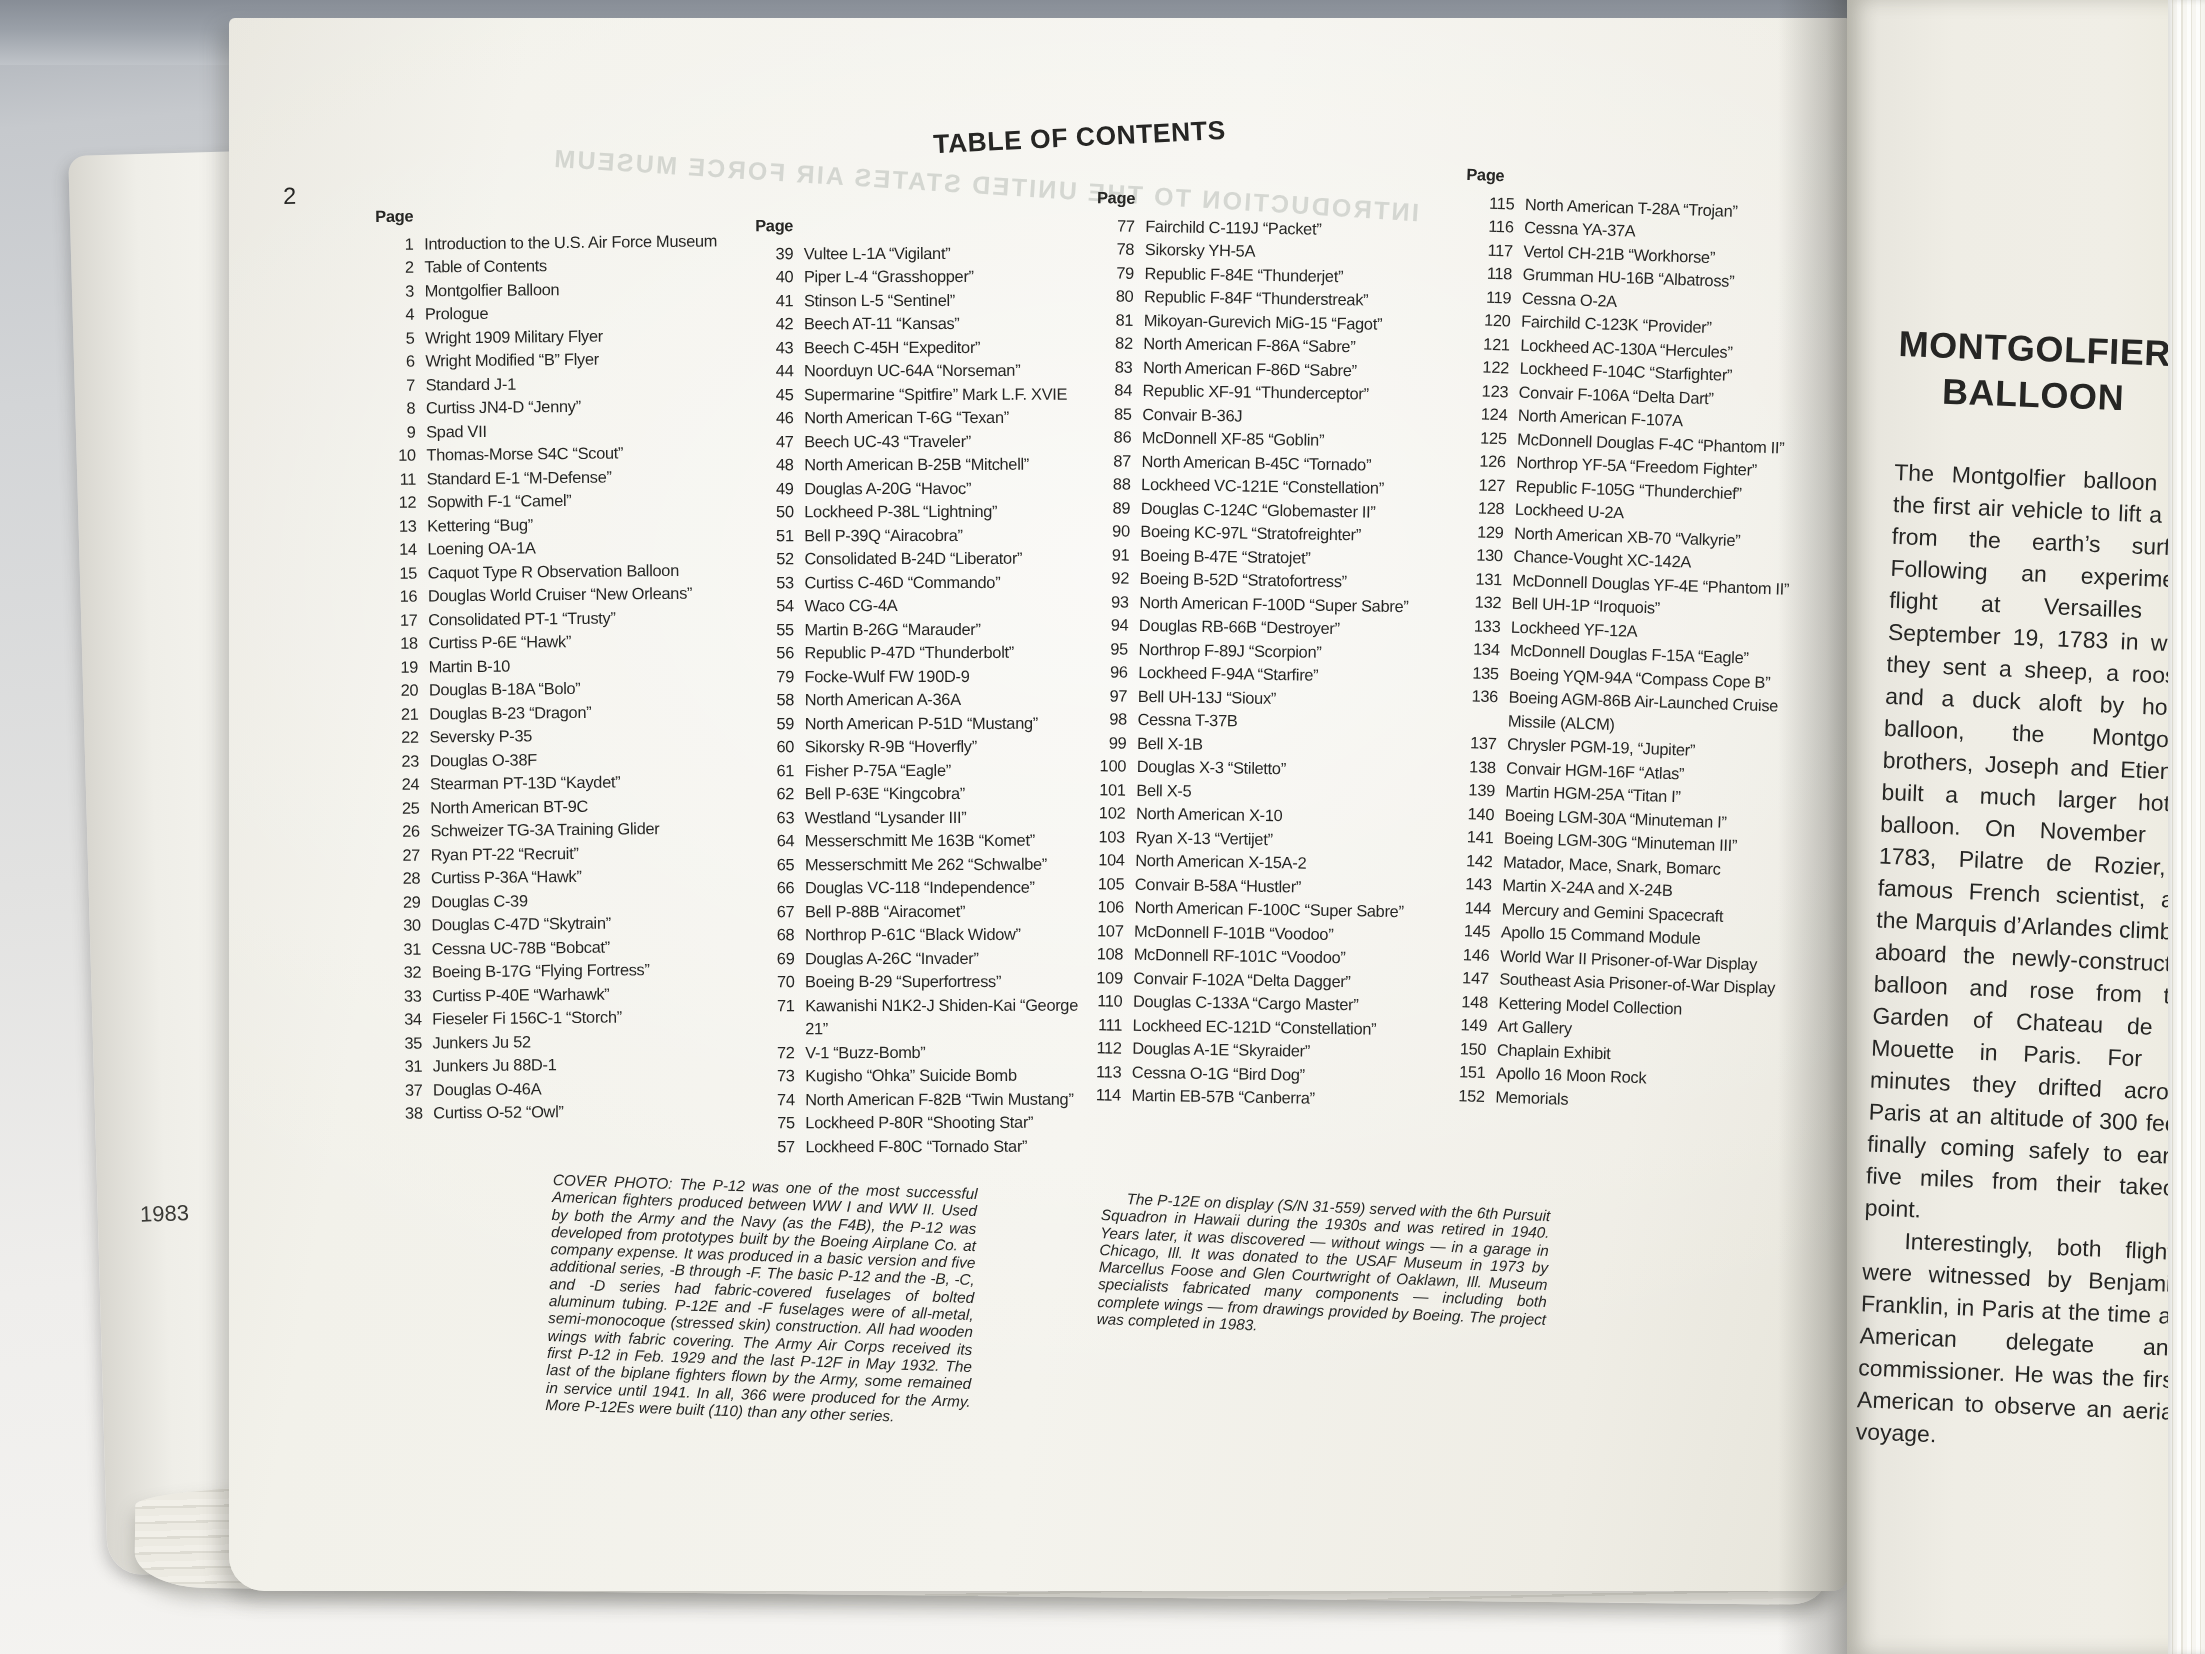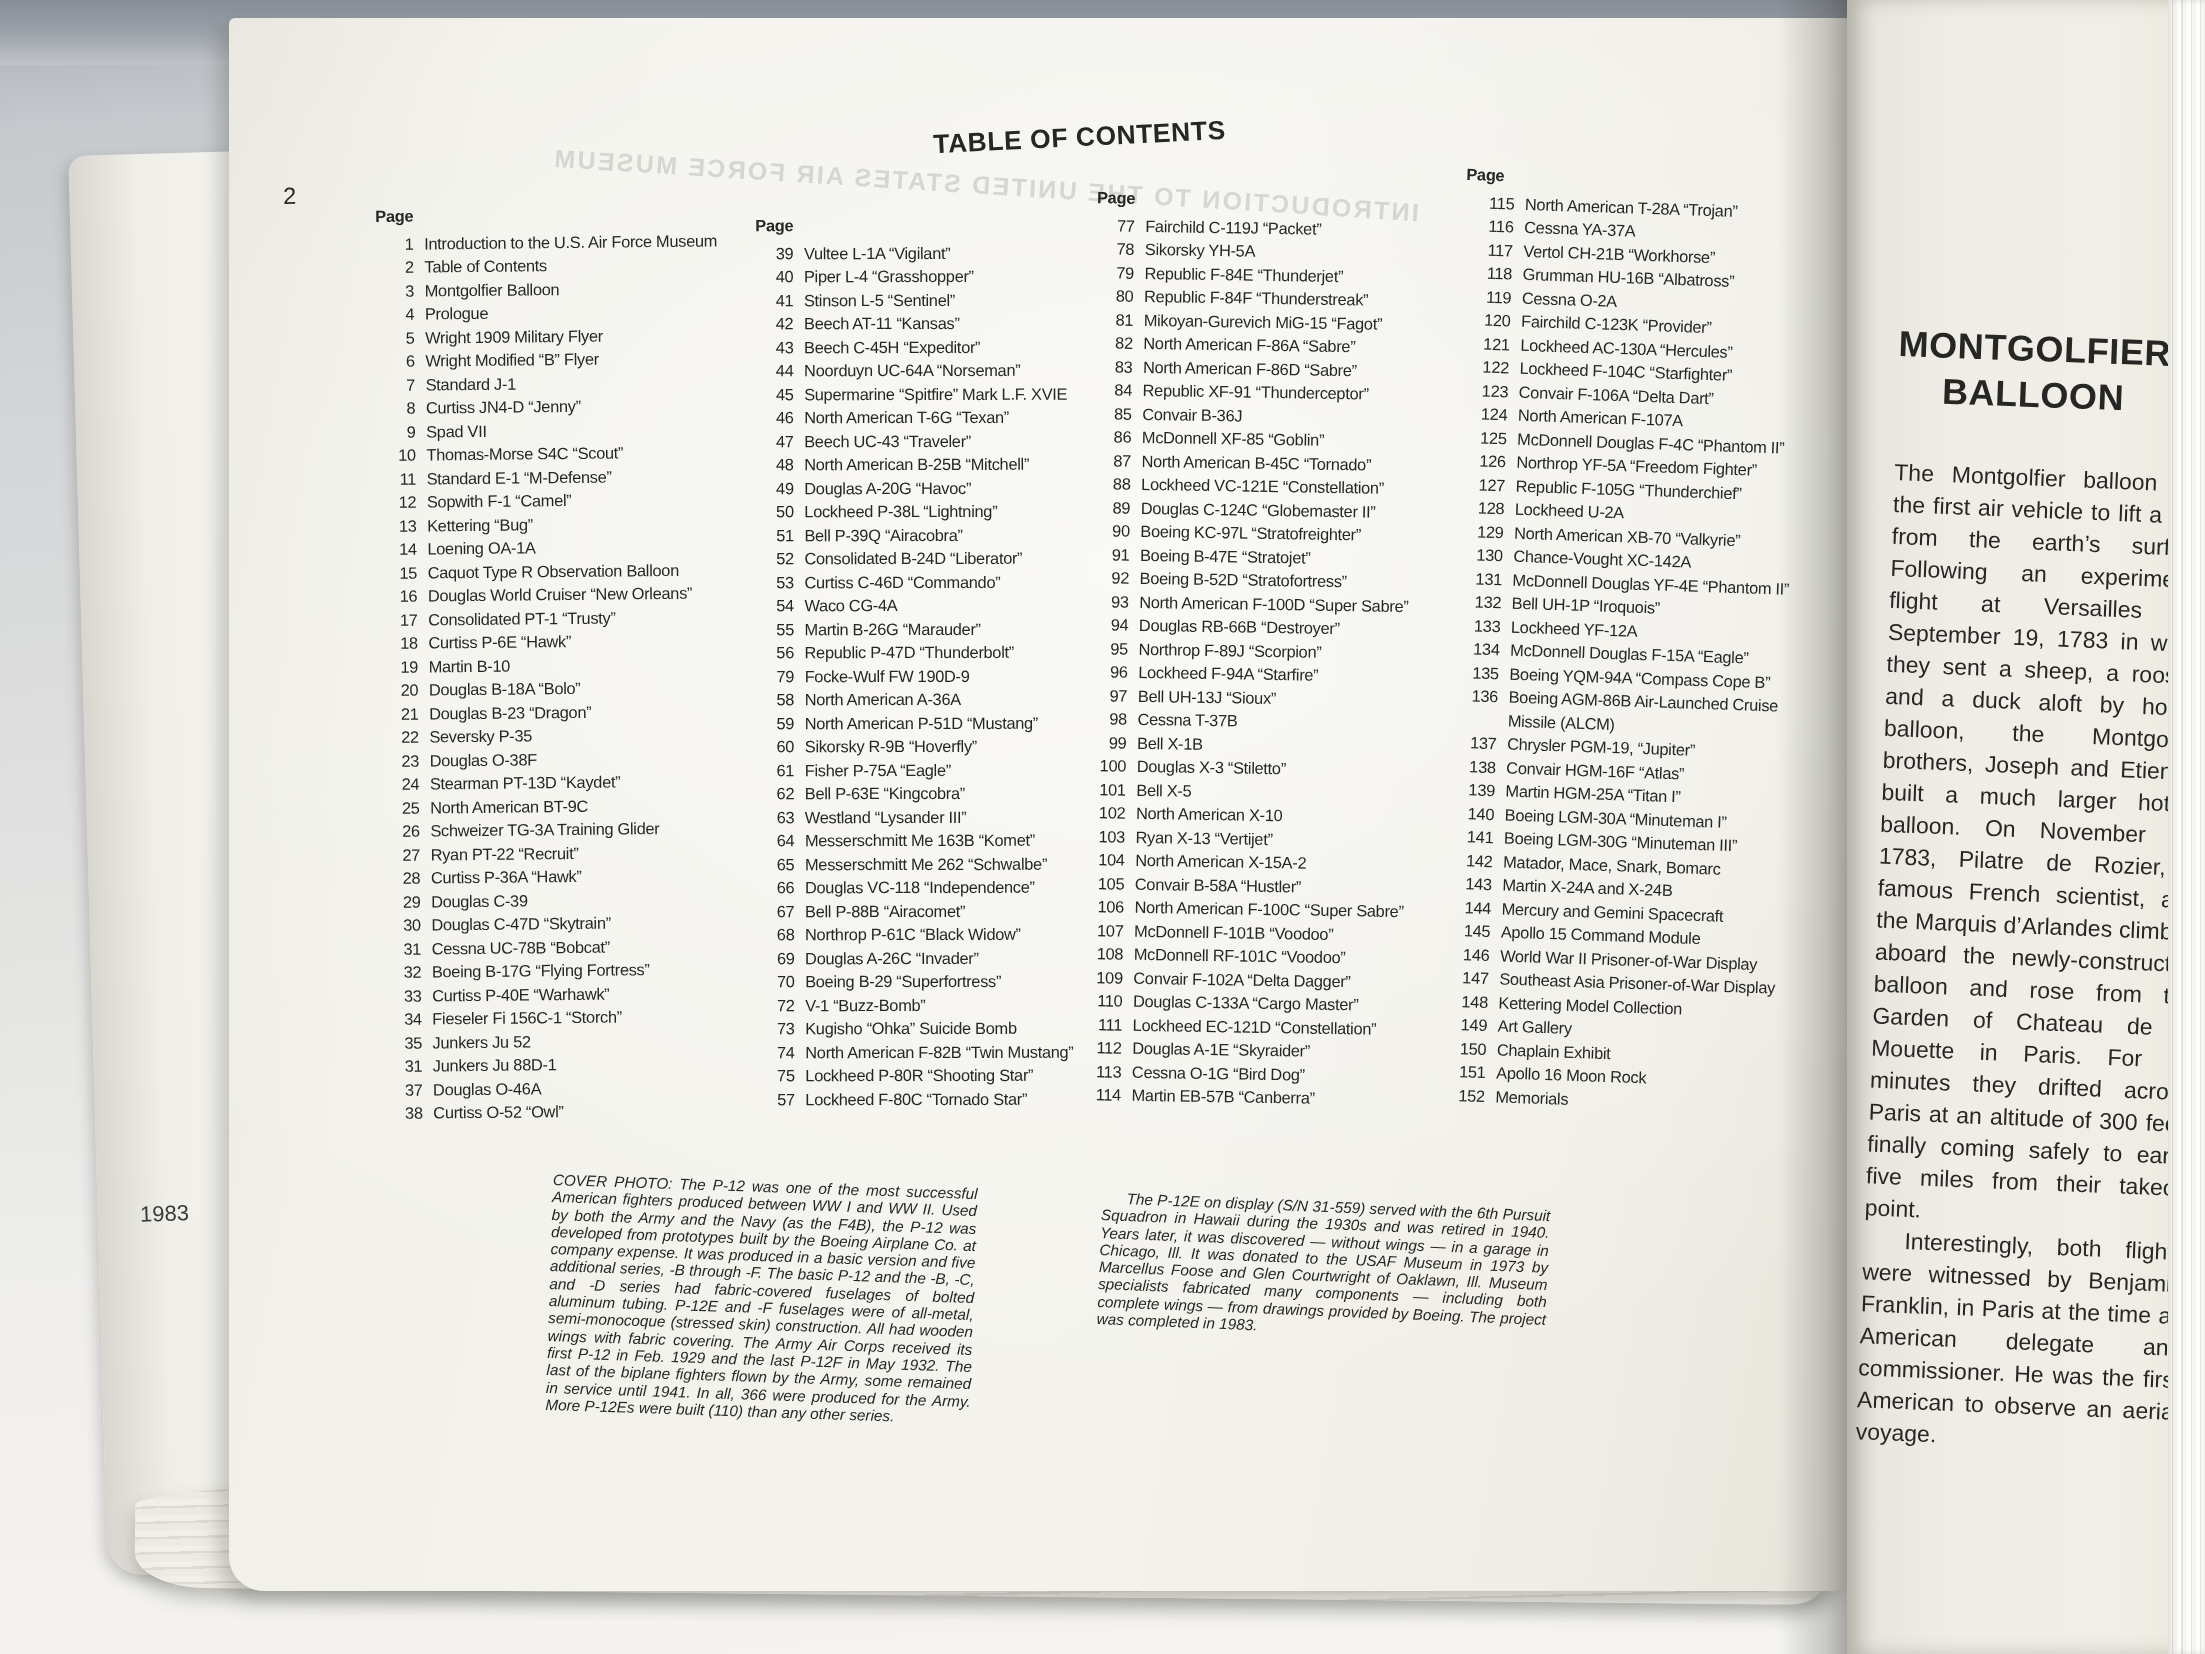--- a/index.html
+++ b/index.html
@@ -358,20 +358,24 @@
       </div>
       <div class="toc-row">
         <span class="toc-num">69</span>
         <span class="toc-title">Douglas A-26C “Invader”</span>
       </div>
       <div class="toc-row">
         <span class="toc-num">70</span>
         <span class="toc-title">Boeing B-29 “Superfortress”</span>
       </div>
       <div class="toc-row">
+        <span class="toc-num">71</span>
+        <span class="toc-title">Kawanishi N1K2-J Shiden-Kai “George 21”</span>
+      </div>
+      <div class="toc-row">
         <span class="toc-num">72</span>
         <span class="toc-title">V-1 “Buzz-Bomb”</span>
       </div>
       <div class="toc-row">
         <span class="toc-num">73</span>
         <span class="toc-title">Kugisho “Ohka” Suicide Bomb</span>
       </div>
       <div class="toc-row">
         <span class="toc-num">74</span>
         <span class="toc-title">North American F-82B “Twin Mustang”</span>

